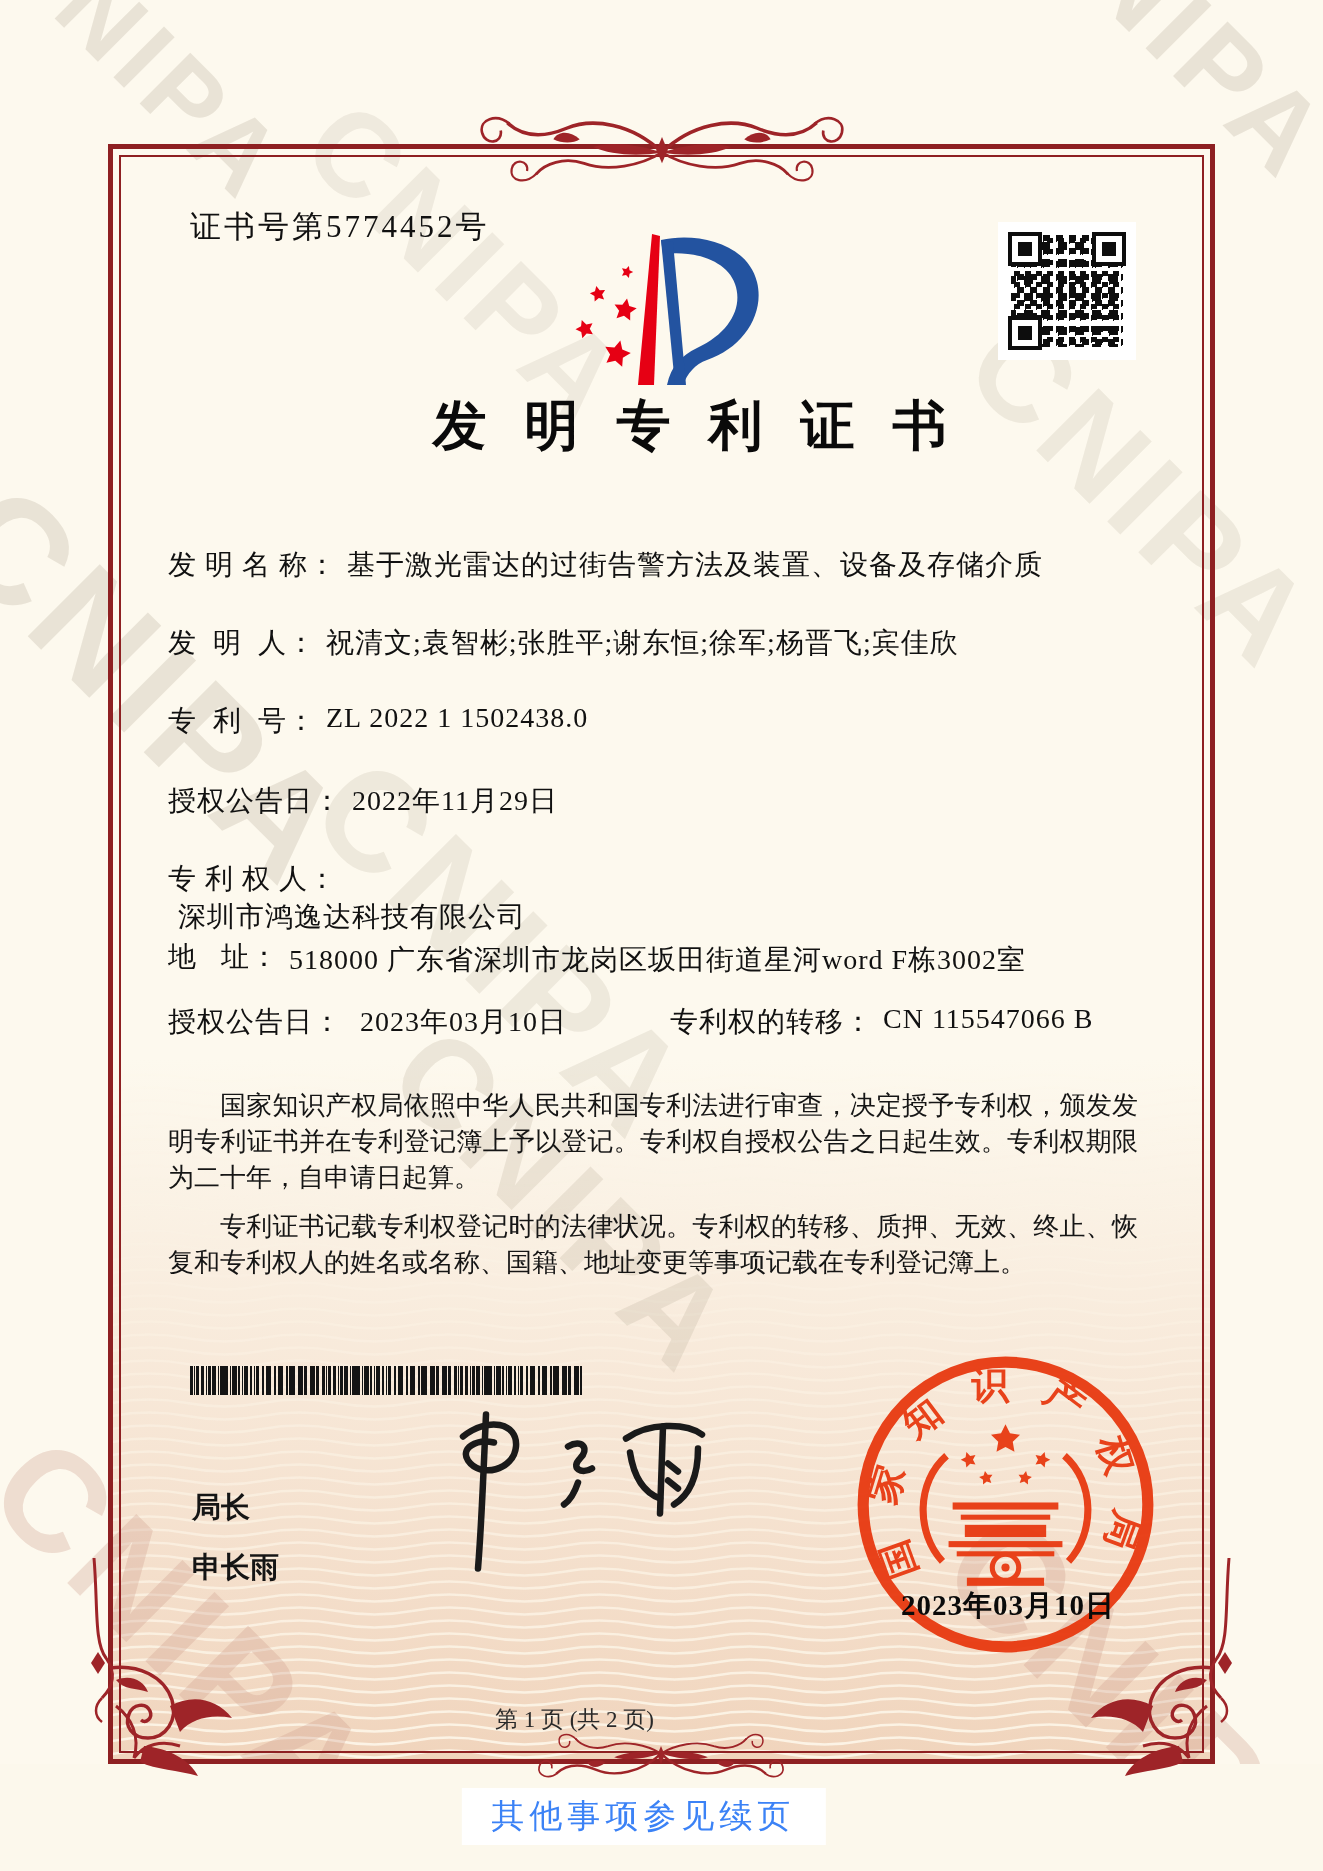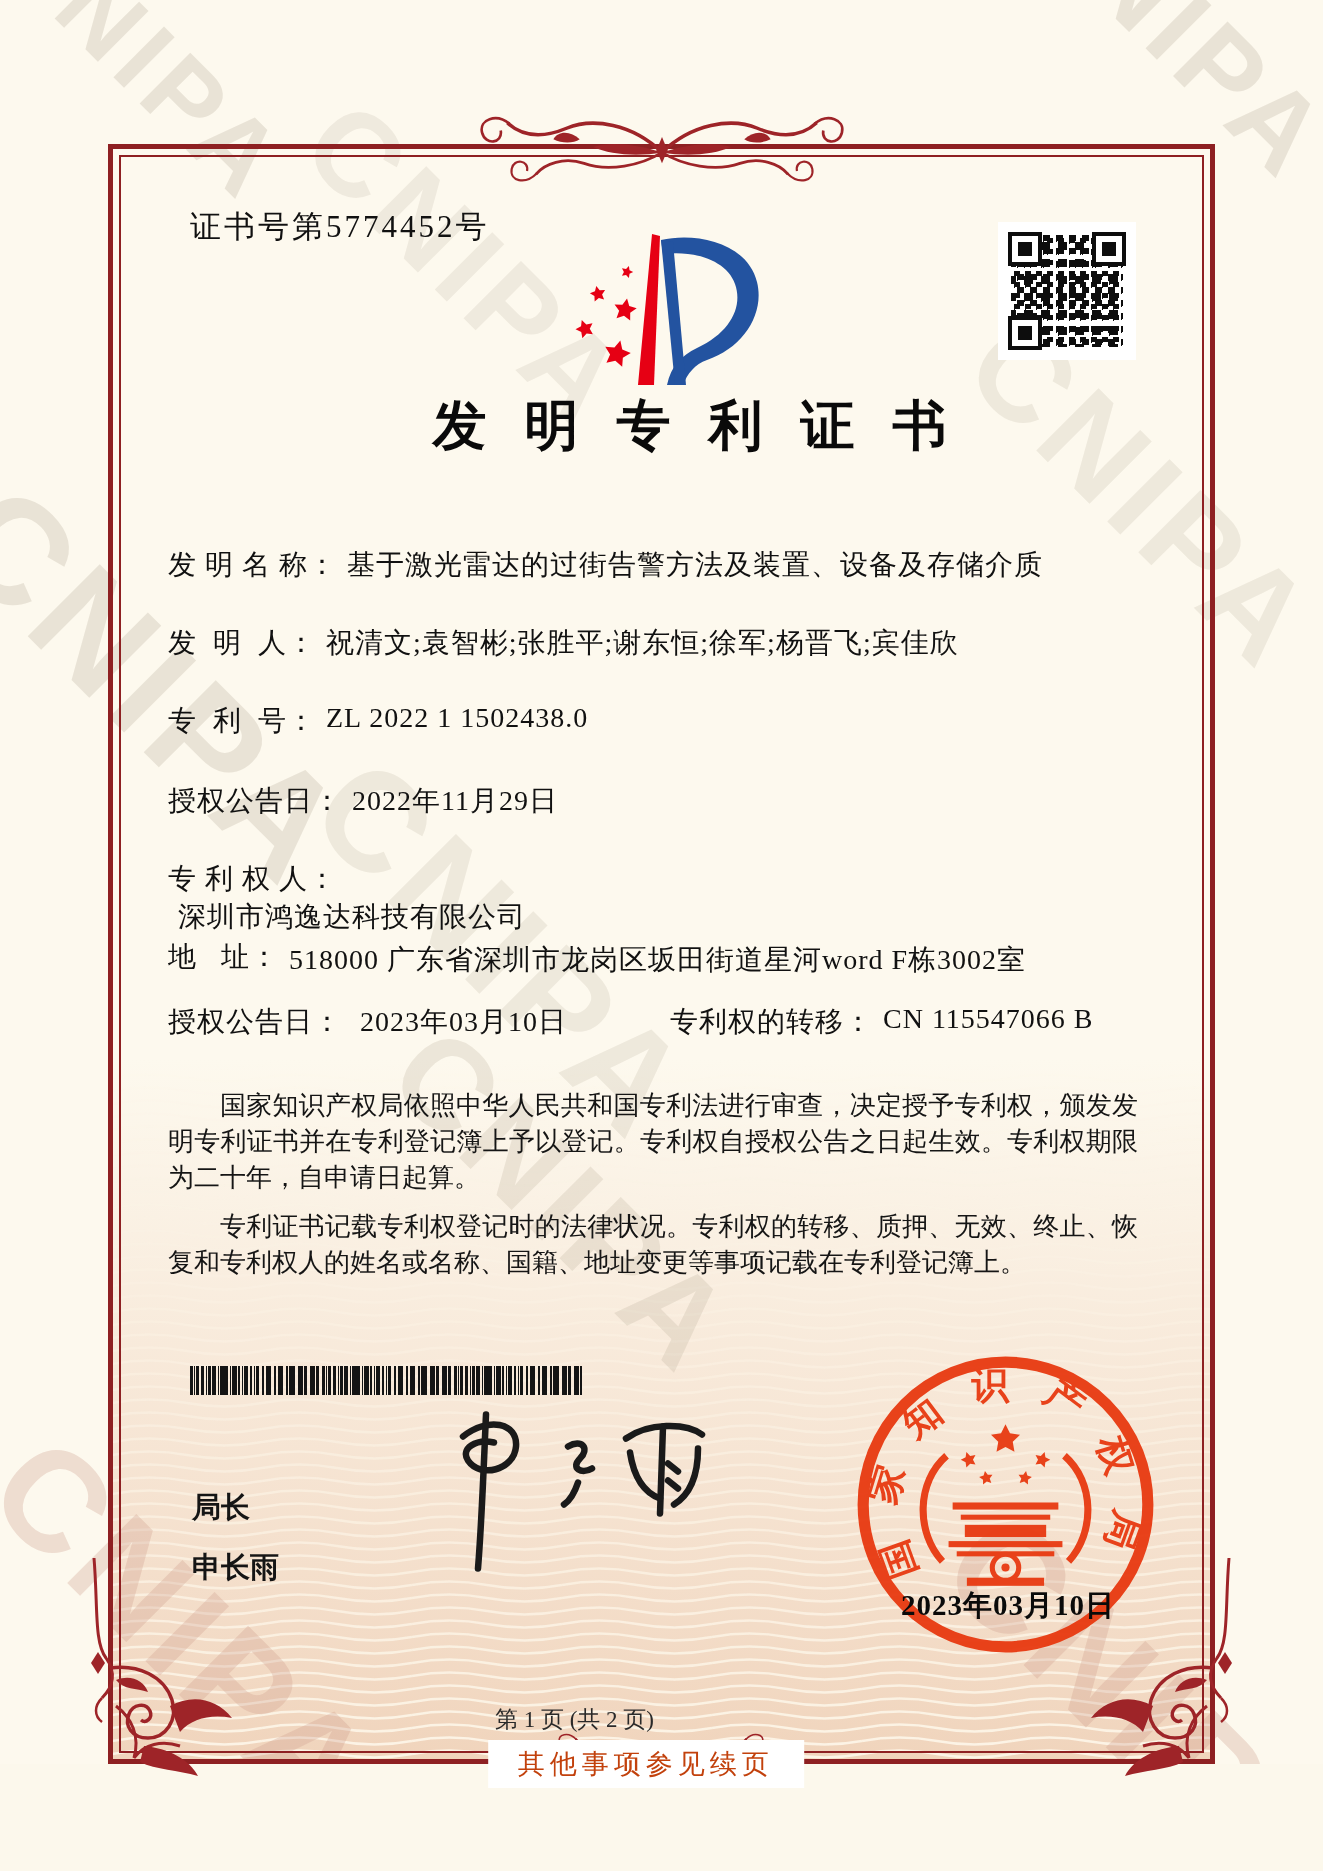--- a/index.html
+++ b/index.html
@@ -92,22 +92,22 @@
   .director-name{position:absolute; left:192px; top:1548px; z-index:5;
       font-family:"Liberation Sans","DejaVu Sans",sans-serif; font-weight:700; font-size:29px; color:#151515;}
   .signature{position:absolute; left:368px; top:1406px; width:360px; height:175px; z-index:5;}
   
   .seal{position:absolute; left:853px; top:1352px; width:305px; height:305px; z-index:6; opacity:0.94;}
   .seal-date{position:absolute; left:893px; top:1586px; width:230px; z-index:7;
       text-align:center; font-size:29px; font-weight:700; color:#0a0a0a; letter-spacing:1px;}
   
   .page-info{position:absolute; left:0; top:1704px; width:1149px; z-index:5;
       text-align:center; font-size:23px; color:#2a2a2a;}
-  .note{position:absolute; left:50%; top:1740px; transform:translateX(-55%); z-index:5;
-      background:#ffffff; padding:6px 30px; font-size:27px; letter-spacing:5px; color:#c2410c;}
+  .note{position:absolute; left:50%; top:1788px; transform:translateX(-55%); z-index:5;
+      background:#ffffff; padding:6px 30px; font-size:33px; letter-spacing:5px; color:#3b82f6;}
 </style>
 </head>
 <body>
 
 <svg width="0" height="0" style="position:absolute">
   <defs>
     <path id="star5" d="M0,-10 L2.94,-4.05 L9.51,-3.09 L4.76,1.55 L5.88,8.09 L0,5 L-5.88,8.09 L-4.76,1.55 L-9.51,-3.09 L-2.94,-4.05 Z"></path>
     <g id="flourish-half" stroke="currentColor" fill="none">
       <path d="M175,42 C148,16 112,10 88,20 C64,30 46,26 34,15" stroke-width="3.2"></path>
       <path d="M36,16 C24,6 8,12 11,24 C14,36 30,34 28,22" stroke-width="2.4"></path>

